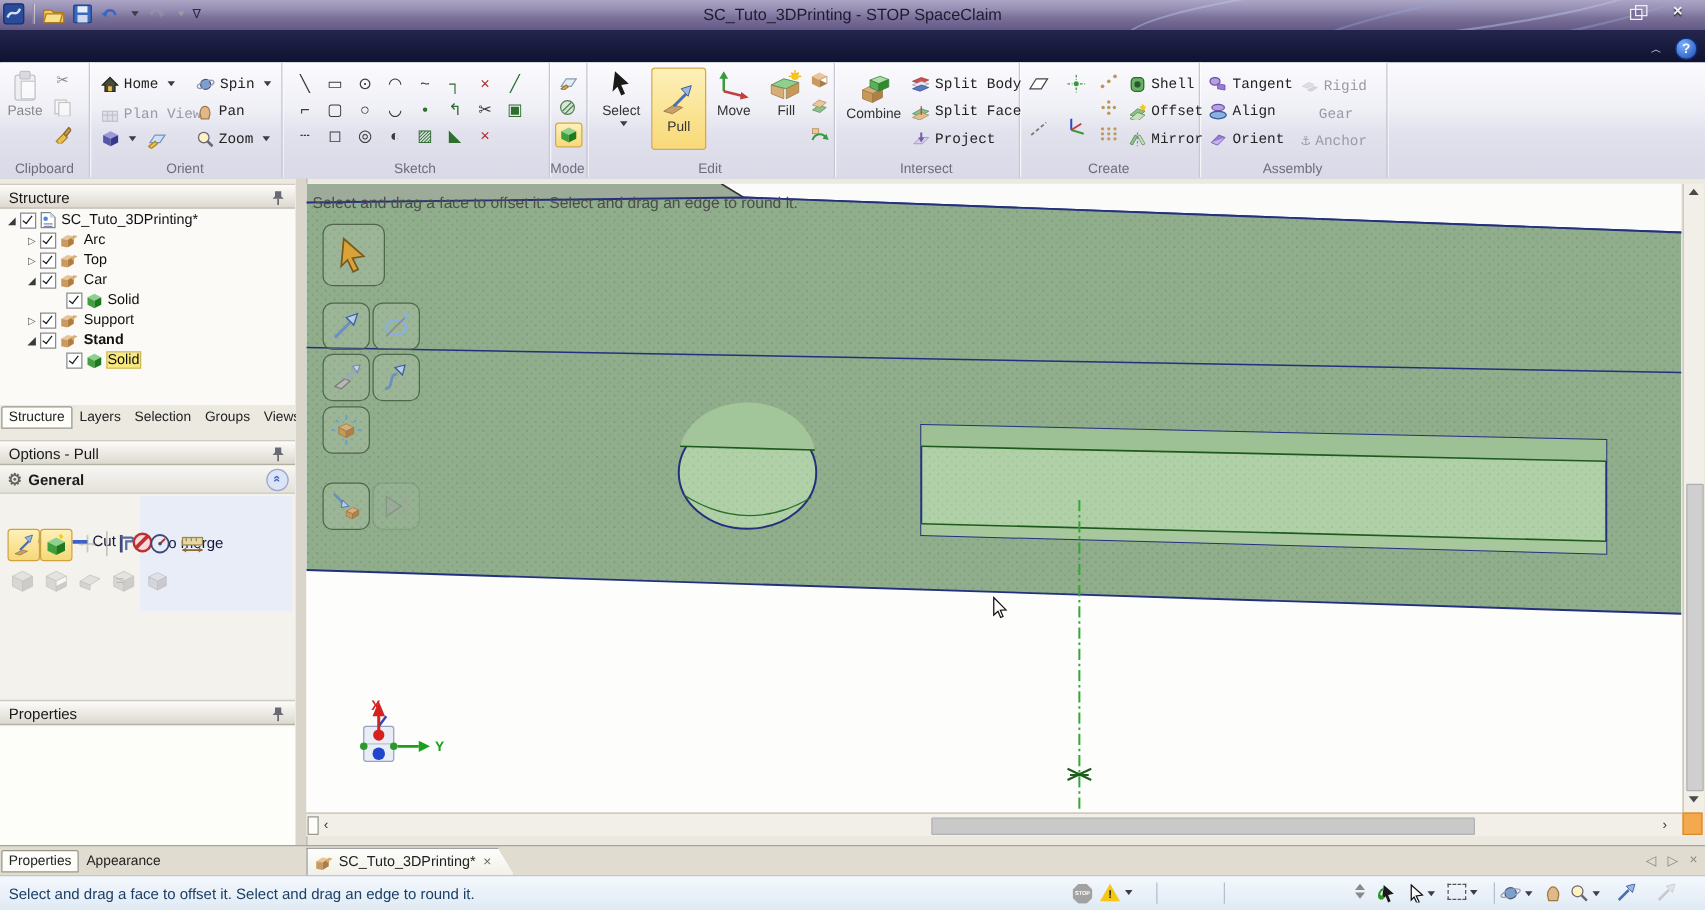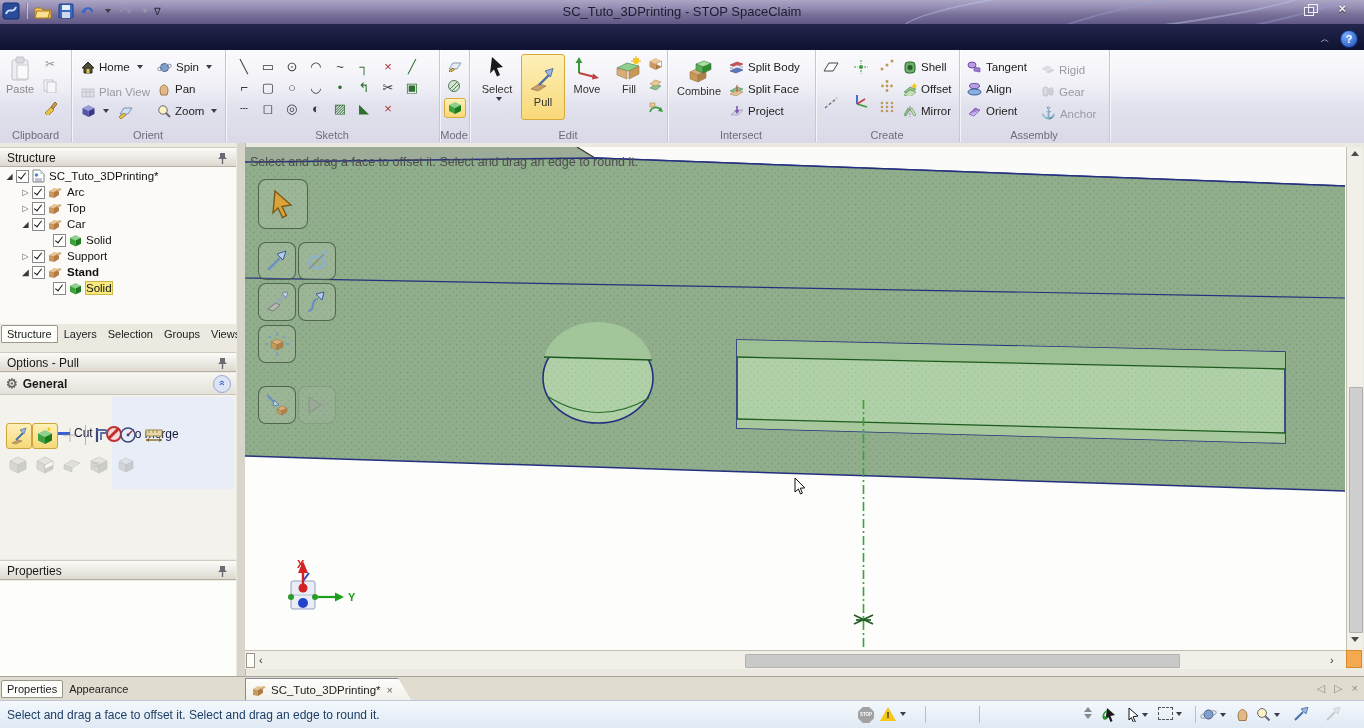--- a/index.html
+++ b/index.html
@@ -43,21 +43,21 @@
 
   
   .ribbon{left:0;top:50px;width:1364px;height:93px;
      background:linear-gradient(180deg,#fbfbfe 0%,#efeff6 40%,#e2e2ee 60%,#d9d9e7 100%);
      border-bottom:1px solid #a9a9bc;}
   .grp{position:absolute;top:0;height:92px;border-right:1px solid #c6c6d5;box-shadow:1px 0 0 rgba(255,255,255,.7);}
   .glabel{position:absolute;bottom:1px;left:0;width:100%;text-align:center;font-size:11px;color:#6d6d7e;}
   .rbig{position:absolute;display:flex;flex-direction:column;align-items:center;font-size:11px;color:#333;text-align:center;}
   .rbig .lb{margin-top:1px;}
   .rbig.sel{background:linear-gradient(180deg,#fdf0b8,#f9d978);border:1px solid #d9a93a;border-radius:3px;}
-  .ritem{position:absolute;display:flex;align-items:center;gap:4px;font-size:11.5px;color:#222;height:18px;white-space:nowrap;}
+  .ritem{position:absolute;display:flex;align-items:center;gap:4px;font-size:11.5px;color:#222;height:18px;white-space:nowrap;font-family:Liberation Mono, monospace;}
   .ritem.dis{color:#9a9aa6;align-items:flex-end;}
   .smico{position:absolute;width:20px;height:18px;display:flex;align-items:center;justify-content:center;}
   .smico.sel{background:linear-gradient(180deg,#fdf0b8,#f9d978);border:1px solid #d9a93a;border-radius:3px;}
   .skg{position:absolute;width:22px;height:18px;text-align:center;font-size:13px;line-height:18px;color:#2e6e2e;}
   .skg.dk{color:#3a3a3a;} .skg.rd{color:#b03030;}
 
   
   .leftpanel{left:0;top:143px;width:237px;height:533px;background:#ece9e0;border-right:1px solid #a39f93;}
   .phdr{position:absolute;left:0;width:236px;height:20px;background:linear-gradient(180deg,#fdfcf9,#ddd9d0);
         border-top:1px solid #cfcbc0;border-bottom:1px solid #b3afa3;font-size:12px;color:#1a1a1a;line-height:20px;padding-left:7px;box-sizing:border-box;}
@@ -525,21 +525,21 @@
           </svg>
         <span>Orient</span>
       </div>
       <div class="ritem dis" style="left:82px;top:8px;">
         <svg width="14" height="13" style="opacity:.5">
             <path d="M1 6l5-3 4 1.5-5 3z" fill="#c8c8d0" stroke="#9a9aa8" stroke-width=".5"></path>
             <path d="M5 9l5-3 3 1-5 3z" fill="#b8b8c2" stroke="#9a9aa8" stroke-width=".5"></path>
           </svg>
         <span>Rigid</span>
       </div>
-      <div class="ritem dis" style="left:82px;top:30px;">
+      <div class="ritem dis" style="left:96px;top:30px;flex-direction:column;">
         <svg width="14" height="13" style="opacity:.5">
             <rect x="2" y="2" width="5" height="9" rx="2" fill="#c8c8d0" stroke="#9a9aa8"></rect>
             <rect x="8" y="3" width="4" height="7" rx="1.6" fill="#b8b8c2" stroke="#9a9aa8"></rect>
           </svg>
         <span>Gear</span>
       </div>
       <div class="ritem dis" style="left:82px;top:52px;">
         <span style="color:#9a9aa6;font-size:12px;">⚓</span>
         <span>Anchor</span>
       </div>

